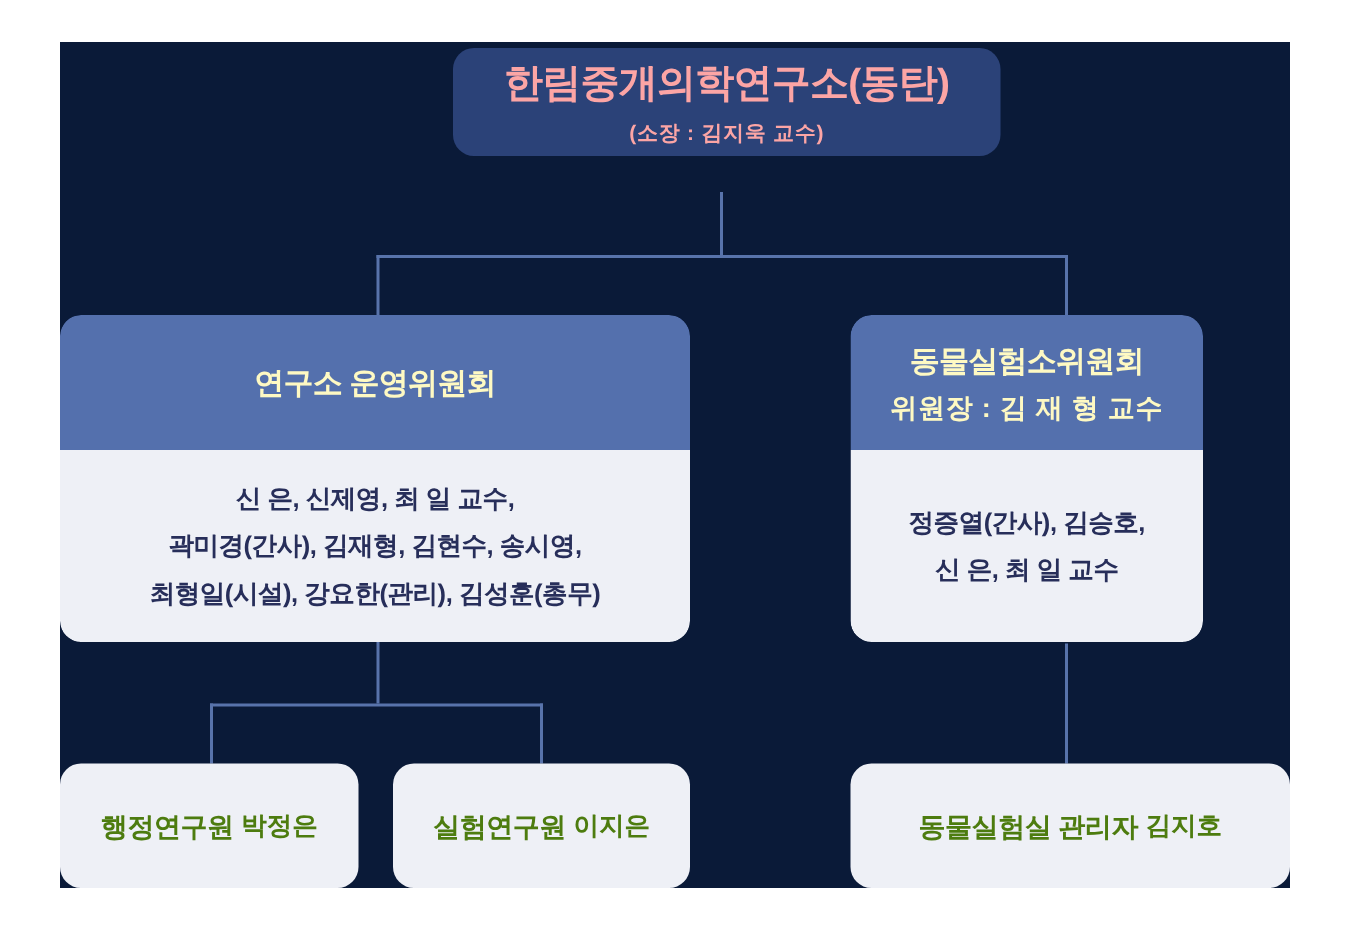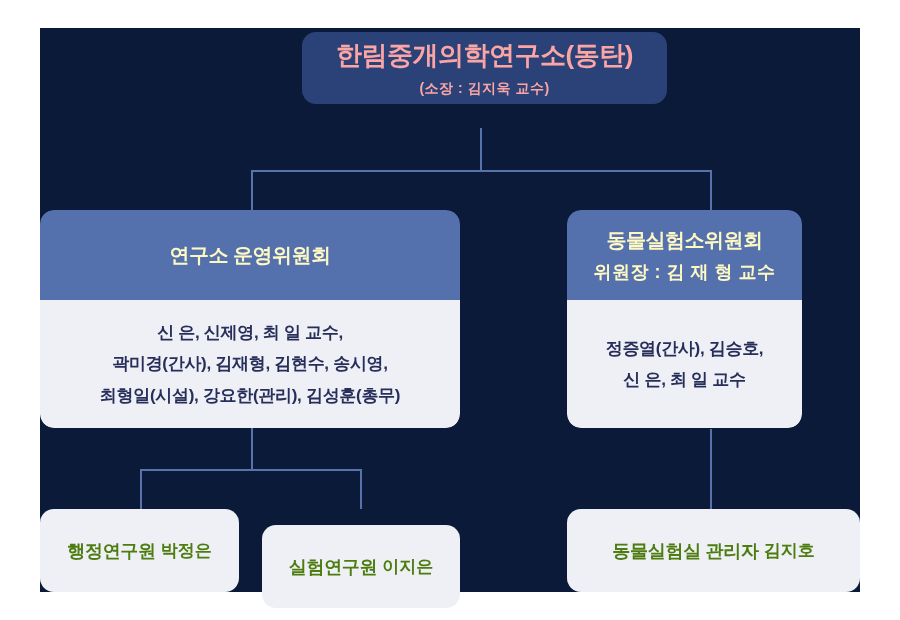--- a/index.html
+++ b/index.html
@@ -100,21 +100,21 @@
     color: #4d7c0f;
     display: flex;
     flex-direction: row;
     align-items: center;
     justify-content: center;
     gap: 5px;
     top: 481px;
     height: 83px;
   }
   .staff-0 { left: 0px;   width: 199px; }
-  .staff-1 { left: 222px; width: 198px; margin-top: 16px; }
+  .staff-1 { left: 222px; width: 198px; }
   .staff-2 { left: 527px; width: 293px; }
   .staff-role {
     font-size: 18px;
     font-weight: 800;
     letter-spacing: -0.3px;
   }
   .staff-name {
     font-size: 17px;
     font-weight: 700;
   }

